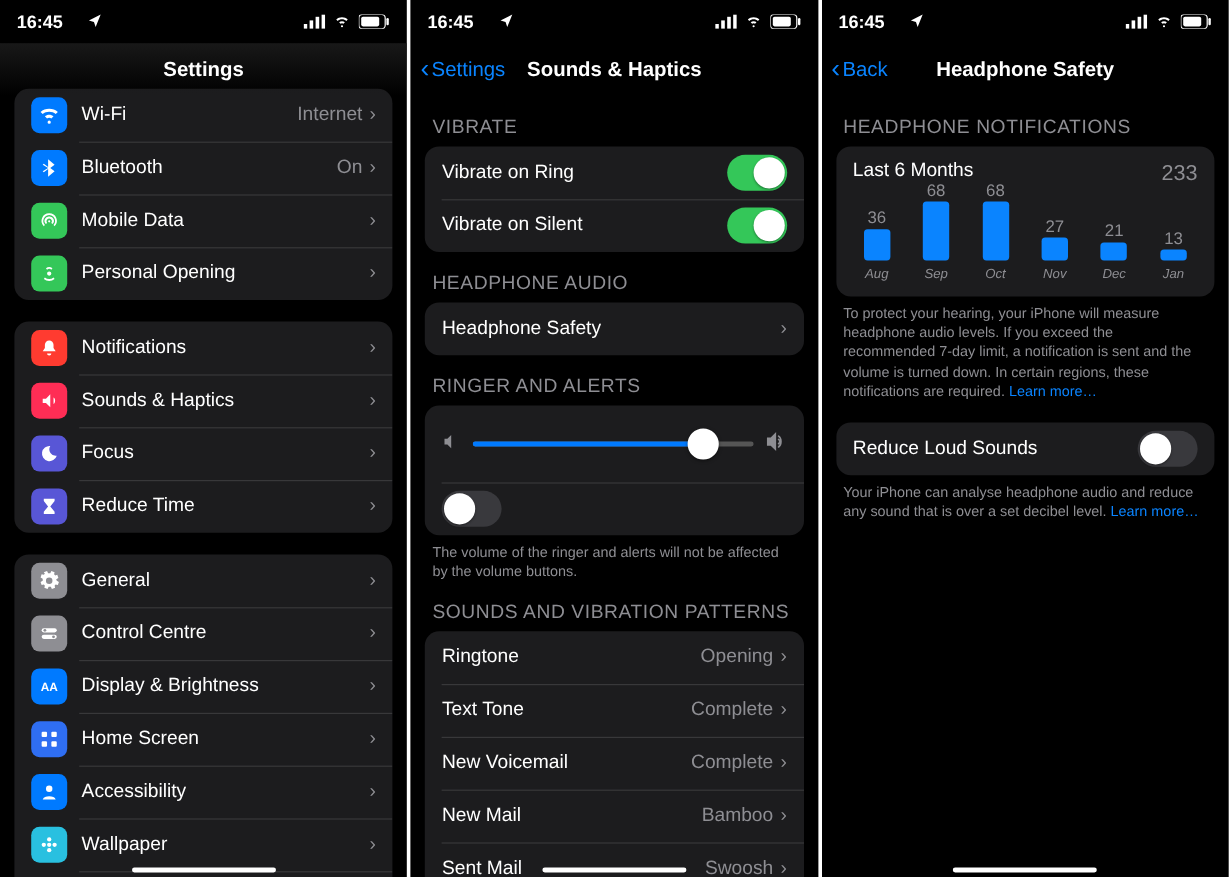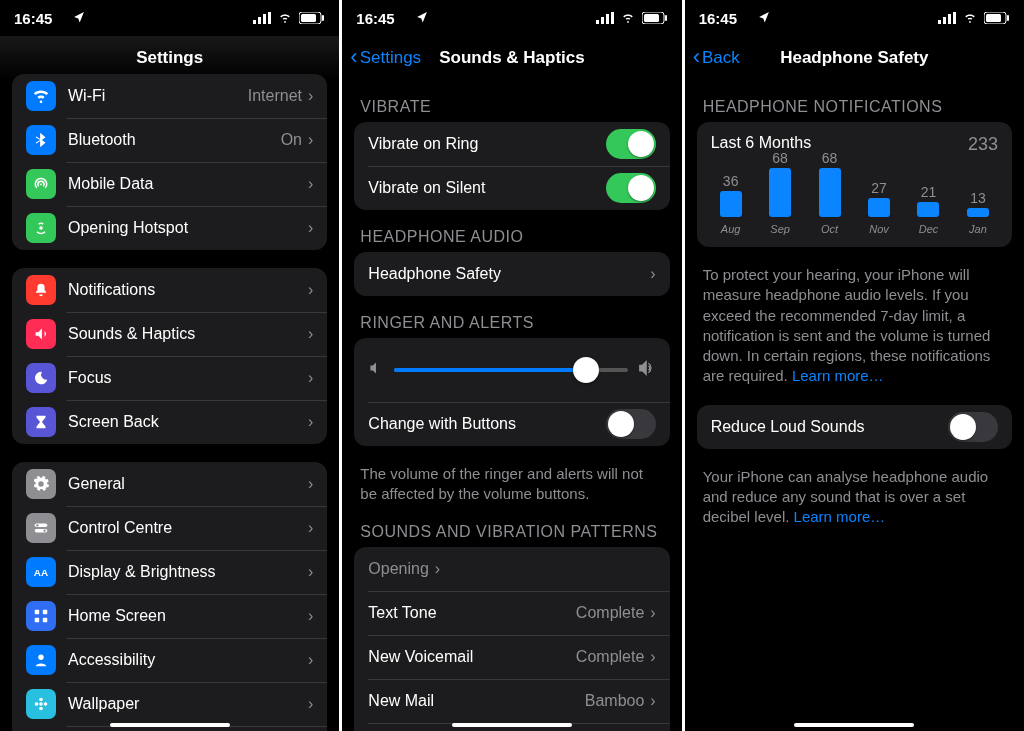--- a/index.html
+++ b/index.html
@@ -24,21 +24,21 @@
   .status svg{display:block;}
   
   .nav{height:44px;display:flex;align-items:center;justify-content:center;position:relative;border-bottom:0;text-align:right;}
   .nav .title{font-size:17px;font-weight:600;}
   .nav .back{position:absolute;left:8px;display:flex;align-items:center;gap:2px;color:var(--link);font-size:17px;}
   .nav .back .chev{font-size:22px;line-height:1;transform:translateY(-1px);}
   
   .content{flex:1;overflow:hidden;padding:0 12px;}
   .group{margin-top:18px;}
   .group-header{font-size:16px;color:var(--muted);letter-spacing:0.5px;padding:0 6px 6px 6px;text-transform:uppercase;}
-  .group-footer{font-size:15px;color:var(--muted);padding:6px 6px 0 6px;line-height:1.35;margin-top:12px;}
+  .group-footer{font-size:12px;color:var(--muted);padding:6px 6px 0 6px;line-height:1.35;}
   .group-footer .link{color:var(--link);}
   .cells{background:var(--cell);border-radius:12px;overflow:hidden;}
   .cell{display:flex;align-items:center;min-height:44px;padding:0 14px;position:relative;}
   .cell + .cell::before{content:"";position:absolute;left:14px;right:0;top:0;height:0.5px;background:var(--cell-border);}
   .cell.iconed + .cell.iconed::before{left:54px;}
   .cell .label{flex:1;font-size:16px;}
   .cell .value{color:var(--muted);font-size:16px;margin-right:6px;}
   .cell .chev{color:var(--muted);font-size:16px;}
   .cell .icon{width:30px;height:30px;border-radius:7px;margin-right:12px;display:flex;align-items:center;justify-content:center;flex-shrink:0;}
   .cell .icon svg{width:18px;height:18px;}
@@ -209,21 +209,21 @@
             </div>
             <div class="label">Mobile Data</div>
             <div class="chev">›</div>
           </div>
           <div class="cell iconed">
             <div class="icon" style="background:#34c759">
               <svg viewBox="0 0 20 20">
                 <use href="#i-hotspot"></use>
               </svg>
             </div>
-            <div class="label">Opening Hotspot</div>
+            <div class="label">Personal Opening</div>
             <div class="chev">›</div>
           </div>
         </div>
       </div>
       <div class="group">
         <div class="cells">
           <div class="cell iconed">
             <div class="icon" style="background:#ff3b30">
               <svg viewBox="0 0 20 20">
                 <use href="#i-bell"></use>
@@ -249,21 +249,21 @@
             </div>
             <div class="label">Focus</div>
             <div class="chev">›</div>
           </div>
           <div class="cell iconed">
             <div class="icon" style="background:#5856d6">
               <svg viewBox="0 0 20 20">
                 <use href="#i-hourglass"></use>
               </svg>
             </div>
-            <div class="label">Screen Back</div>
+            <div class="label">Reduce Time</div>
             <div class="chev">›</div>
           </div>
         </div>
       </div>
       <div class="group">
         <div class="cells">
           <div class="cell iconed">
             <div class="icon" style="background:#8e8e93">
               <svg viewBox="0 0 20 20">
                 <use href="#i-gear"></use>
@@ -394,33 +394,33 @@
               </svg></span>
           <div class="slider-track">
             <div class="slider-fill" id="s2-fill" style="width: 82%;"></div>
             <div class="slider-thumb" id="s2-thumb" style="left: 82%;"></div>
           </div>
           <span class="sp"><svg width="18" height="18" viewBox="0 0 20 20">
                 <use href="#i-spk-high"></use>
               </svg></span>
         </div>
         <div class="cell">
-          <div class="label">Change with Buttons</div>
           <div class="toggle">
               <div class="knob"></div>
             </div>
         </div>
       </div>
       <div class="group-footer">The volume of the ringer and alerts will not be affected by the volume buttons.</div>
     </div>
 
     <div class="group">
       <div class="group-header">SOUNDS AND VIBRATION PATTERNS</div>
       <div class="cells" id="s2-patterns">
           <div class="cell">
+            <div class="label">Ringtone</div>
             <div class="value">Opening</div>
             <div class="chev">›</div>
           </div>
           <div class="cell">
             <div class="label">Text Tone</div>
             <div class="value">Complete</div>
             <div class="chev">›</div>
           </div>
           <div class="cell">
             <div class="label">New Voicemail</div>

